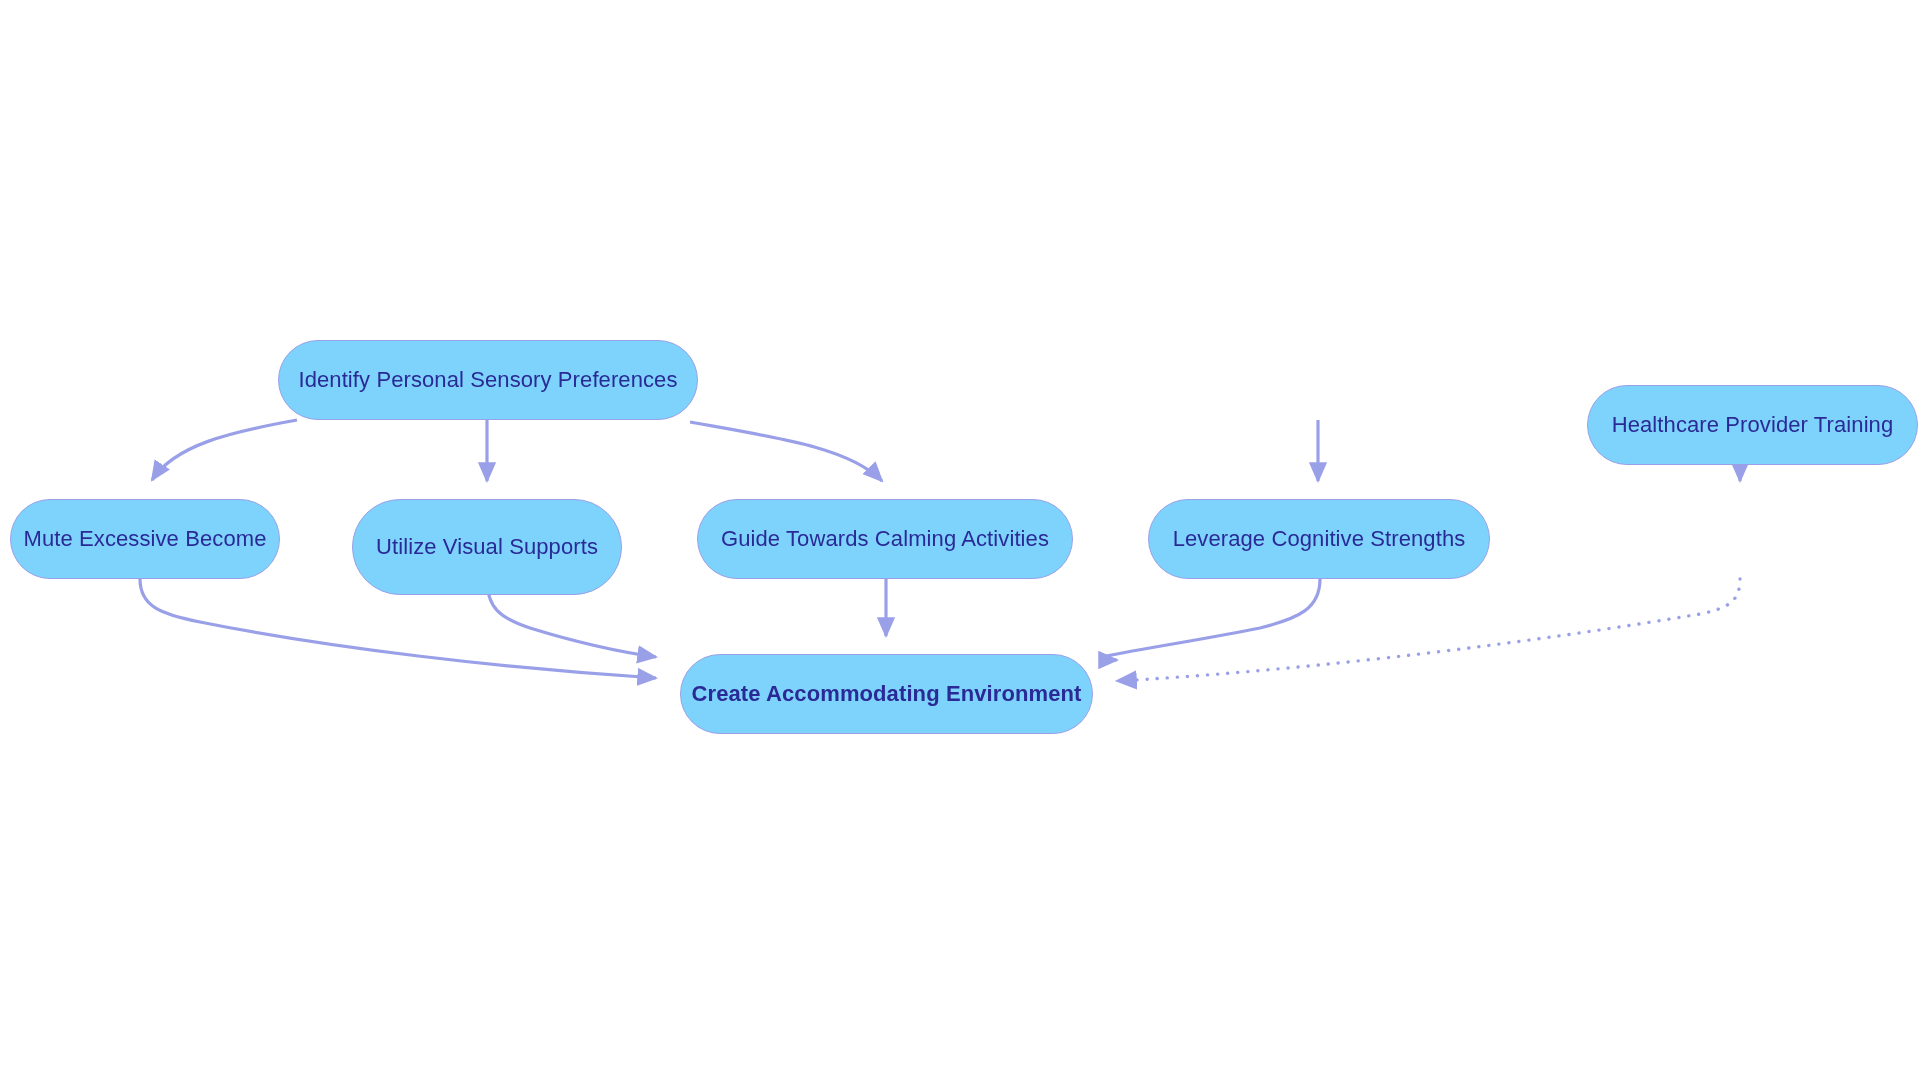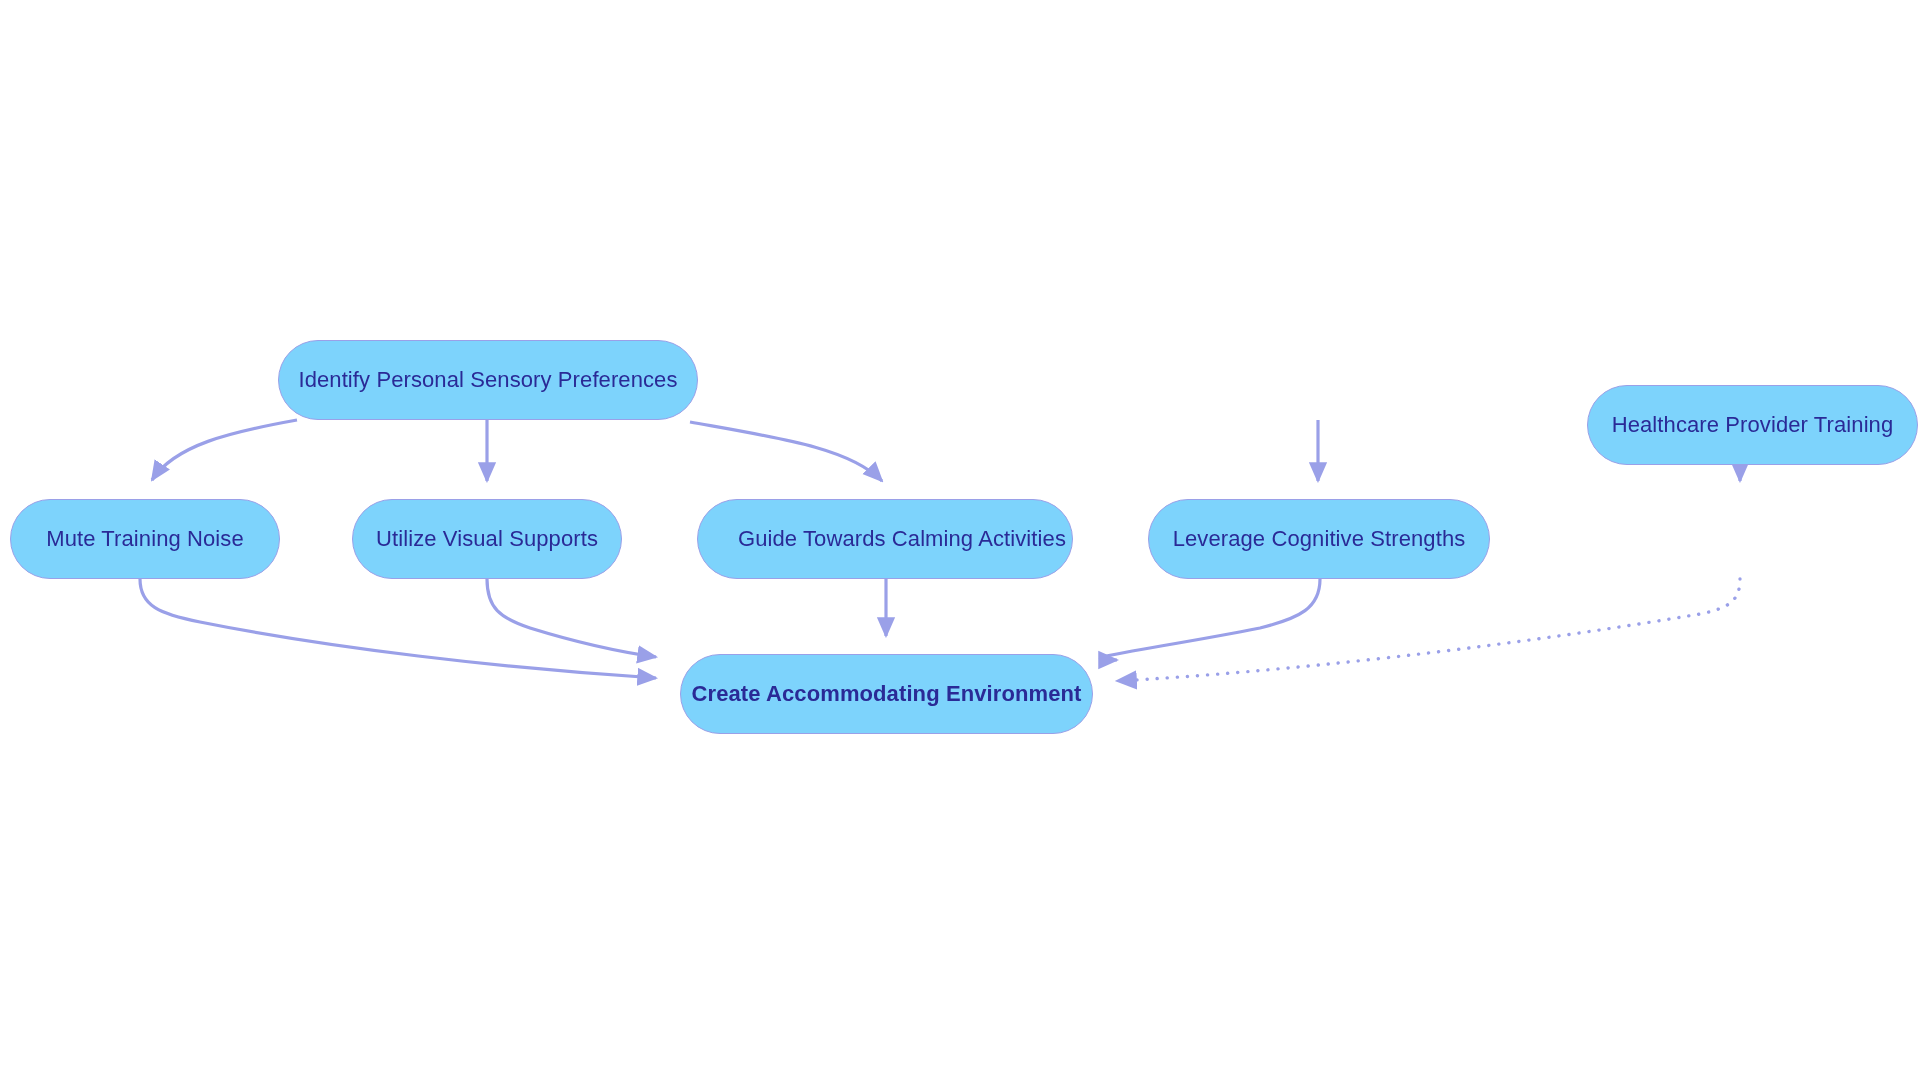--- a/index.html
+++ b/index.html
@@ -89,28 +89,28 @@
   <div class="node" style="left:278px; top:340px; width:420px; height:80px;">
     <span class="node-label">Identify Personal Sensory Preferences</span>
   </div>
 
 
   <div class="node" style="left:1587px; top:340px; width:331px; height:80px;margin-top:45px;">
     <span class="node-label">Healthcare Provider Training</span>
   </div>
 
   <div class="node" style="left:10px; top:499px; width:270px; height:80px;">
-    <span class="node-label">Mute Training Noise</span>
+    <span class="node-label">Mute Excessive Become</span>
   </div>
 
-  <div class="node" style="left:352px; top:499px; width:270px; height:80px;">
+  <div class="node" style="left:352px; top:499px; width:270px; height:96px;">
     <span class="node-label">Utilize Visual Supports</span>
   </div>
 
-  <div class="node" style="left:697px; top:499px; width:376px; height:80px;justify-content:flex-end;">
+  <div class="node" style="left:697px; top:499px; width:376px; height:80px;">
     <span class="node-label">Guide Towards Calming Activities</span>
   </div>
 
   <div class="node" style="left:1148px; top:499px; width:342px; height:80px;">
     <span class="node-label">Leverage Cognitive Strengths</span>
   </div>
 
 
   <div class="node" style="left:680px; top:654px; width:413px; height:80px;font-weight:bold;">
     <span class="node-label">Create Accommodating Environment</span>

